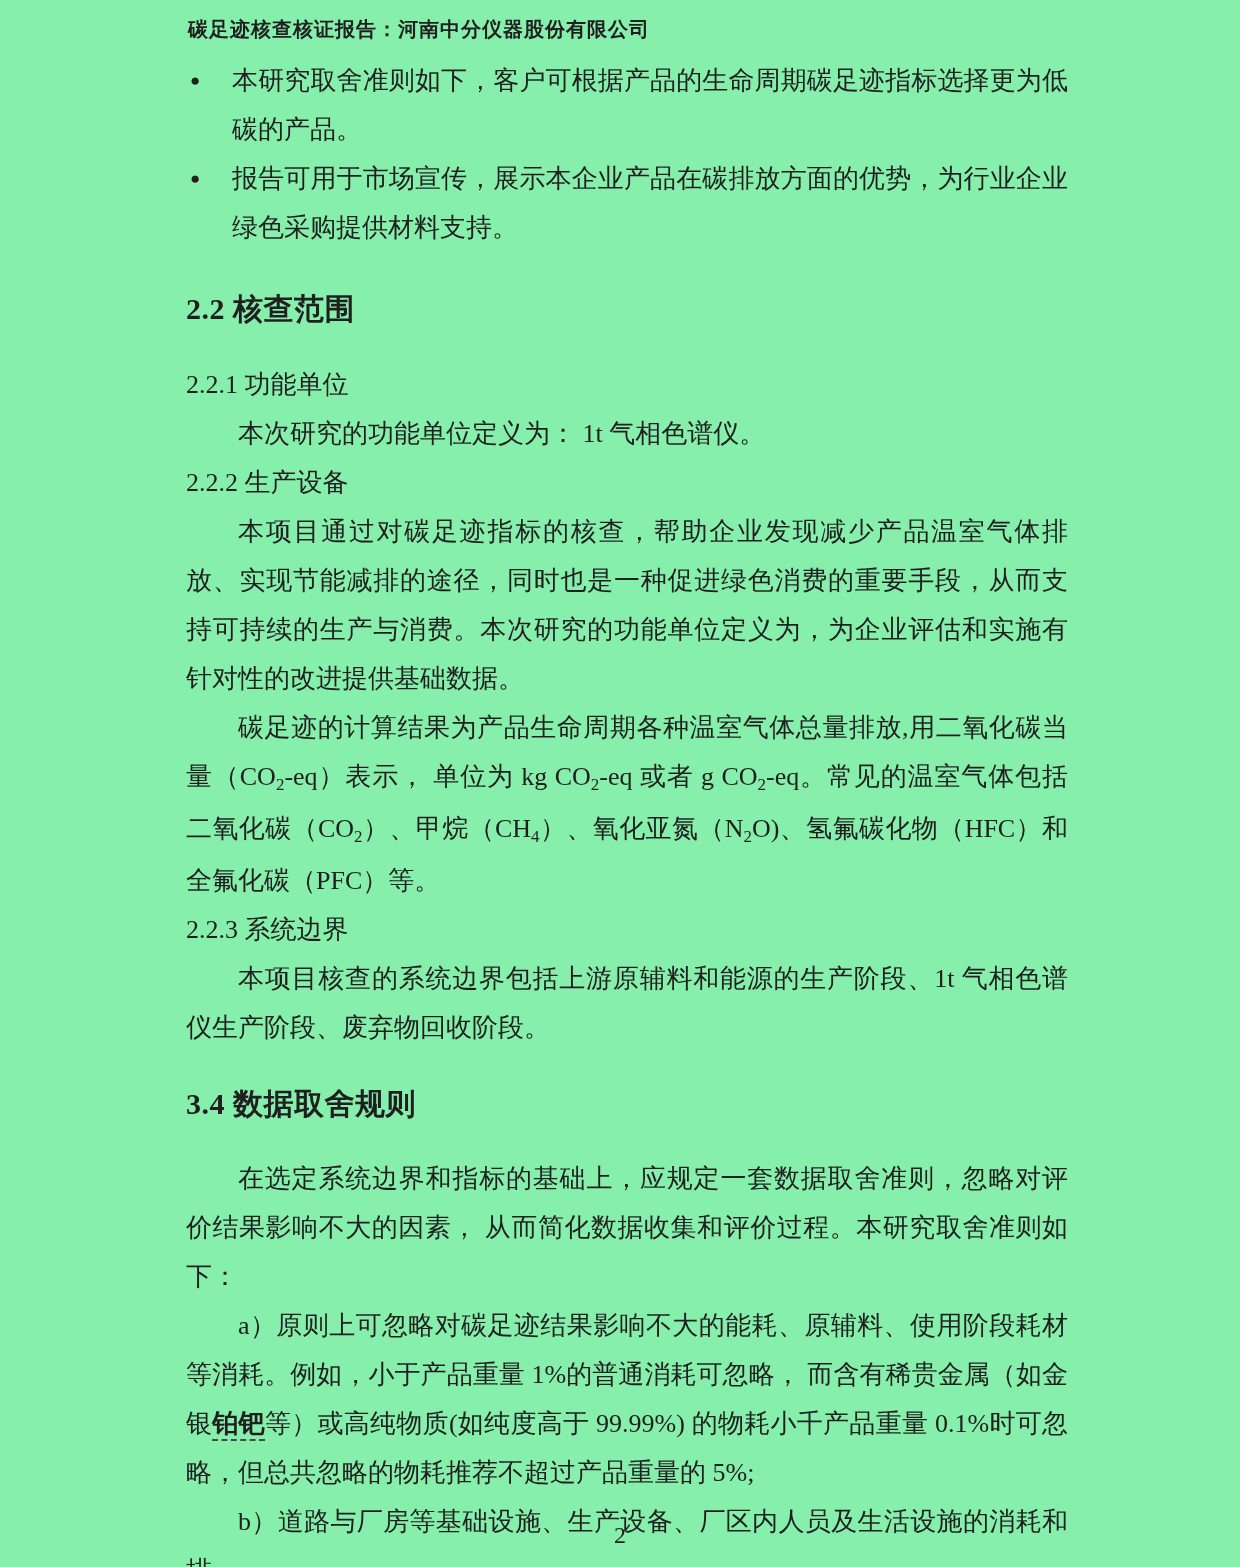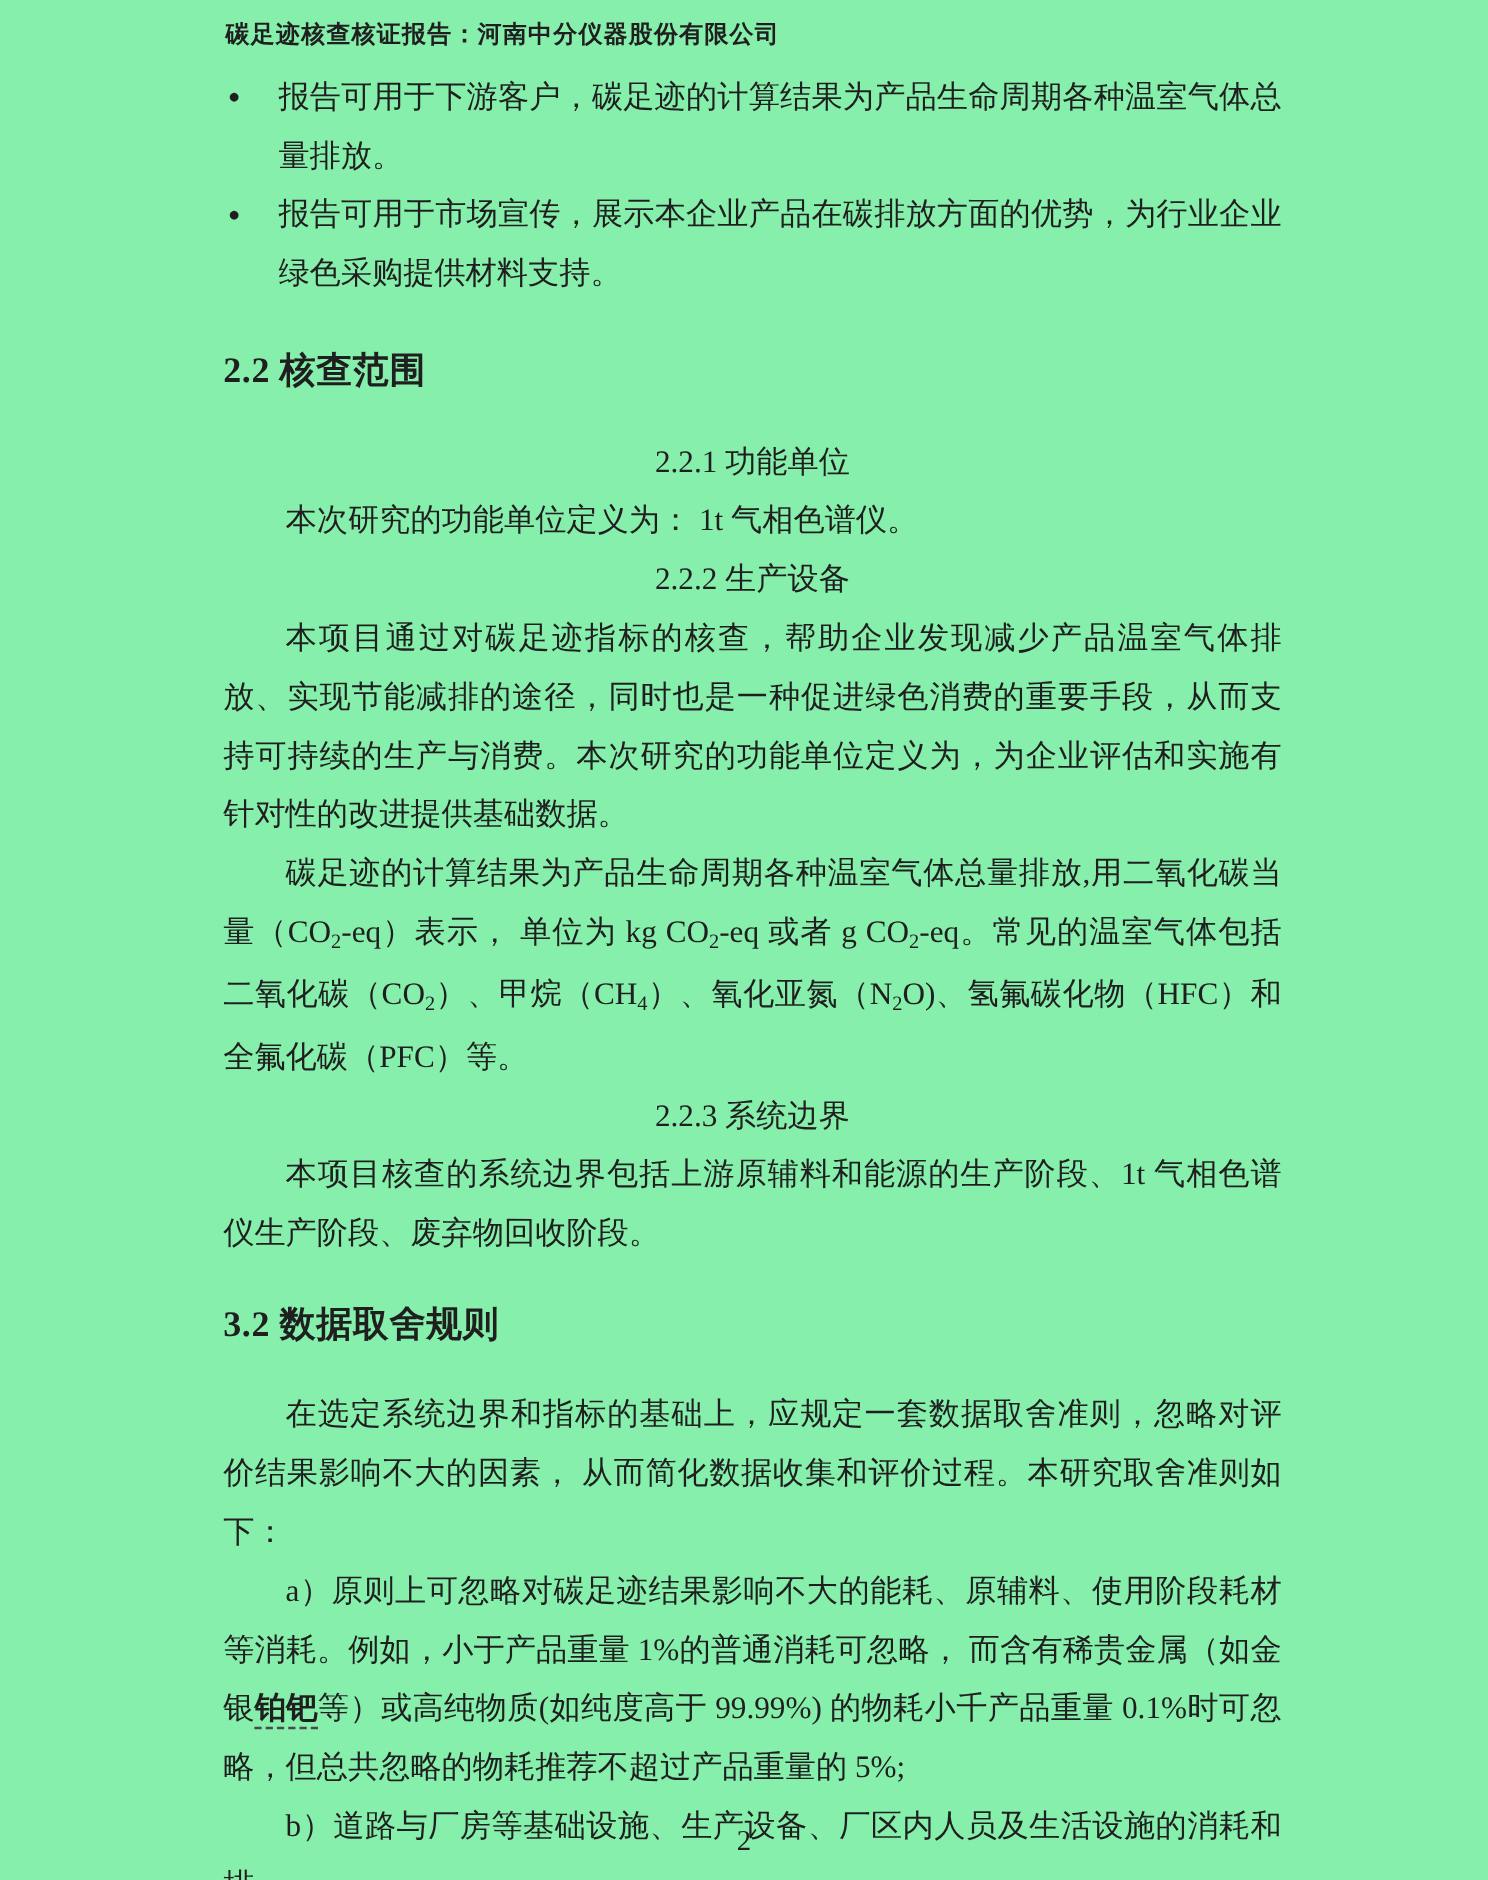--- a/index.html
+++ b/index.html
@@ -53,21 +53,21 @@
   .h-bold {
     font-size: 30px;
     font-weight: 700;
     line-height: 49px;
     letter-spacing: 0.5px;
   }
   .h-22 { margin-top: 32px; }
   .h-23 { margin-top: 27px; }
   .block-1 { margin-top: 27px; }
   .block-2 { margin-top: 26px; }
-  p { margin: 0; text-align: center; }
+  p { margin: 0; }
   .sub-heading {
     font-size: 26px;
     line-height: 49px;
     font-weight: 400;
   }
   .indent {
     text-indent: 52px;
   }
   .sub {
     font-size: 17px;
@@ -94,21 +94,21 @@
 
 <div class="page">
 
   <div class="doc-header">碳足迹核查核证报告：河南中分仪器股份有限公司</div>
 
   <div class="content">
 
     <div class="bullet-list body-text">
       <div class="bullet-item">
         <span class="bullet-marker">●</span>
-        <span class="bullet-text">报告可用于下游客户，碳足迹的计算结果为产品生命周期各种温室气体总量排放。</span>
+        <span class="bullet-text">本研究取舍准则如下，客户可根据产品的生命周期碳足迹指标选择更为低碳的产品。</span>
       </div>
       <div class="bullet-item">
         <span class="bullet-marker">●</span>
         <span class="bullet-text">报告可用于市场宣传，展示本企业产品在碳排放方面的优势，为行业企业绿色采购提供材料支持。</span>
       </div>
     </div>
 
     <div class="h-bold h-22">2.2 核查范围</div>
 
     <div class="block-1">
@@ -116,21 +116,21 @@
       <p class="body-text indent">本次研究的功能单位定义为：  1t 气相色谱仪。</p>
 
       <p class="sub-heading">2.2.2 生产设备</p>
       <p class="body-text indent">本项目通过对碳足迹指标的核查，帮助企业发现减少产品温室气体排放、实现节能减排的途径，同时也是一种促进绿色消费的重要手段，从而支持可持续的生产与消费。本次研究的功能单位定义为，为企业评估和实施有针对性的改进提供基础数据。</p>
       <p class="body-text indent"><span>碳足迹的计算结果为产品生命周期各种温室气体总量排放,用二氧化碳当量（CO</span><span class="sub">2</span><span>-eq）表示， 单位为 kg CO</span><span class="sub">2</span><span>-eq 或者 g CO</span><span class="sub">2</span><span>-eq。常见的温室气体包括二氧化碳（CO</span><span class="sub">2</span><span>）、甲烷（CH</span><span class="sub">4</span><span>）、氧化亚氮（N</span><span class="sub">2</span><span>O)、氢氟碳化物（HFC）和全氟化碳（PFC）等。</span></p>
 
       <p class="sub-heading">2.2.3 系统边界</p>
       <p class="body-text indent">本项目核查的系统边界包括上游原辅料和能源的生产阶段、1t 气相色谱仪生产阶段、废弃物回收阶段。</p>
     </div>
 
-    <div class="h-bold h-23">3.2 数据取舍规则</div>
+    <div class="h-bold h-23">3.4 数据取舍规则</div>
 
     <div class="block-2">
       <p class="body-text indent">在选定系统边界和指标的基础上，应规定一套数据取舍准则，忽略对评价结果影响不大的因素， 从而简化数据收集和评价过程。本研究取舍准则如下：</p>
       <p class="body-text indent"><span>a）原则上可忽略对碳足迹结果影响不大的能耗、原辅料、使用阶段耗材等消耗。例如，小于产品重量 1%的普通消耗可忽略， 而含有稀贵金属（如金银</span><span class="squiggle">铂钯</span><span>等）或高纯物质(如纯度高于 99.99%) 的物耗小千产品重量 0.1%时可忽略，但总共忽略的物耗推荐不超过产品重量的 5%;</span></p>
       <p class="body-text indent">b）道路与厂房等基础设施、生产设备、厂区内人员及生活设施的消耗和排</p>
     </div>
 
   </div>
 
   <div class="page-footer">2</div>

